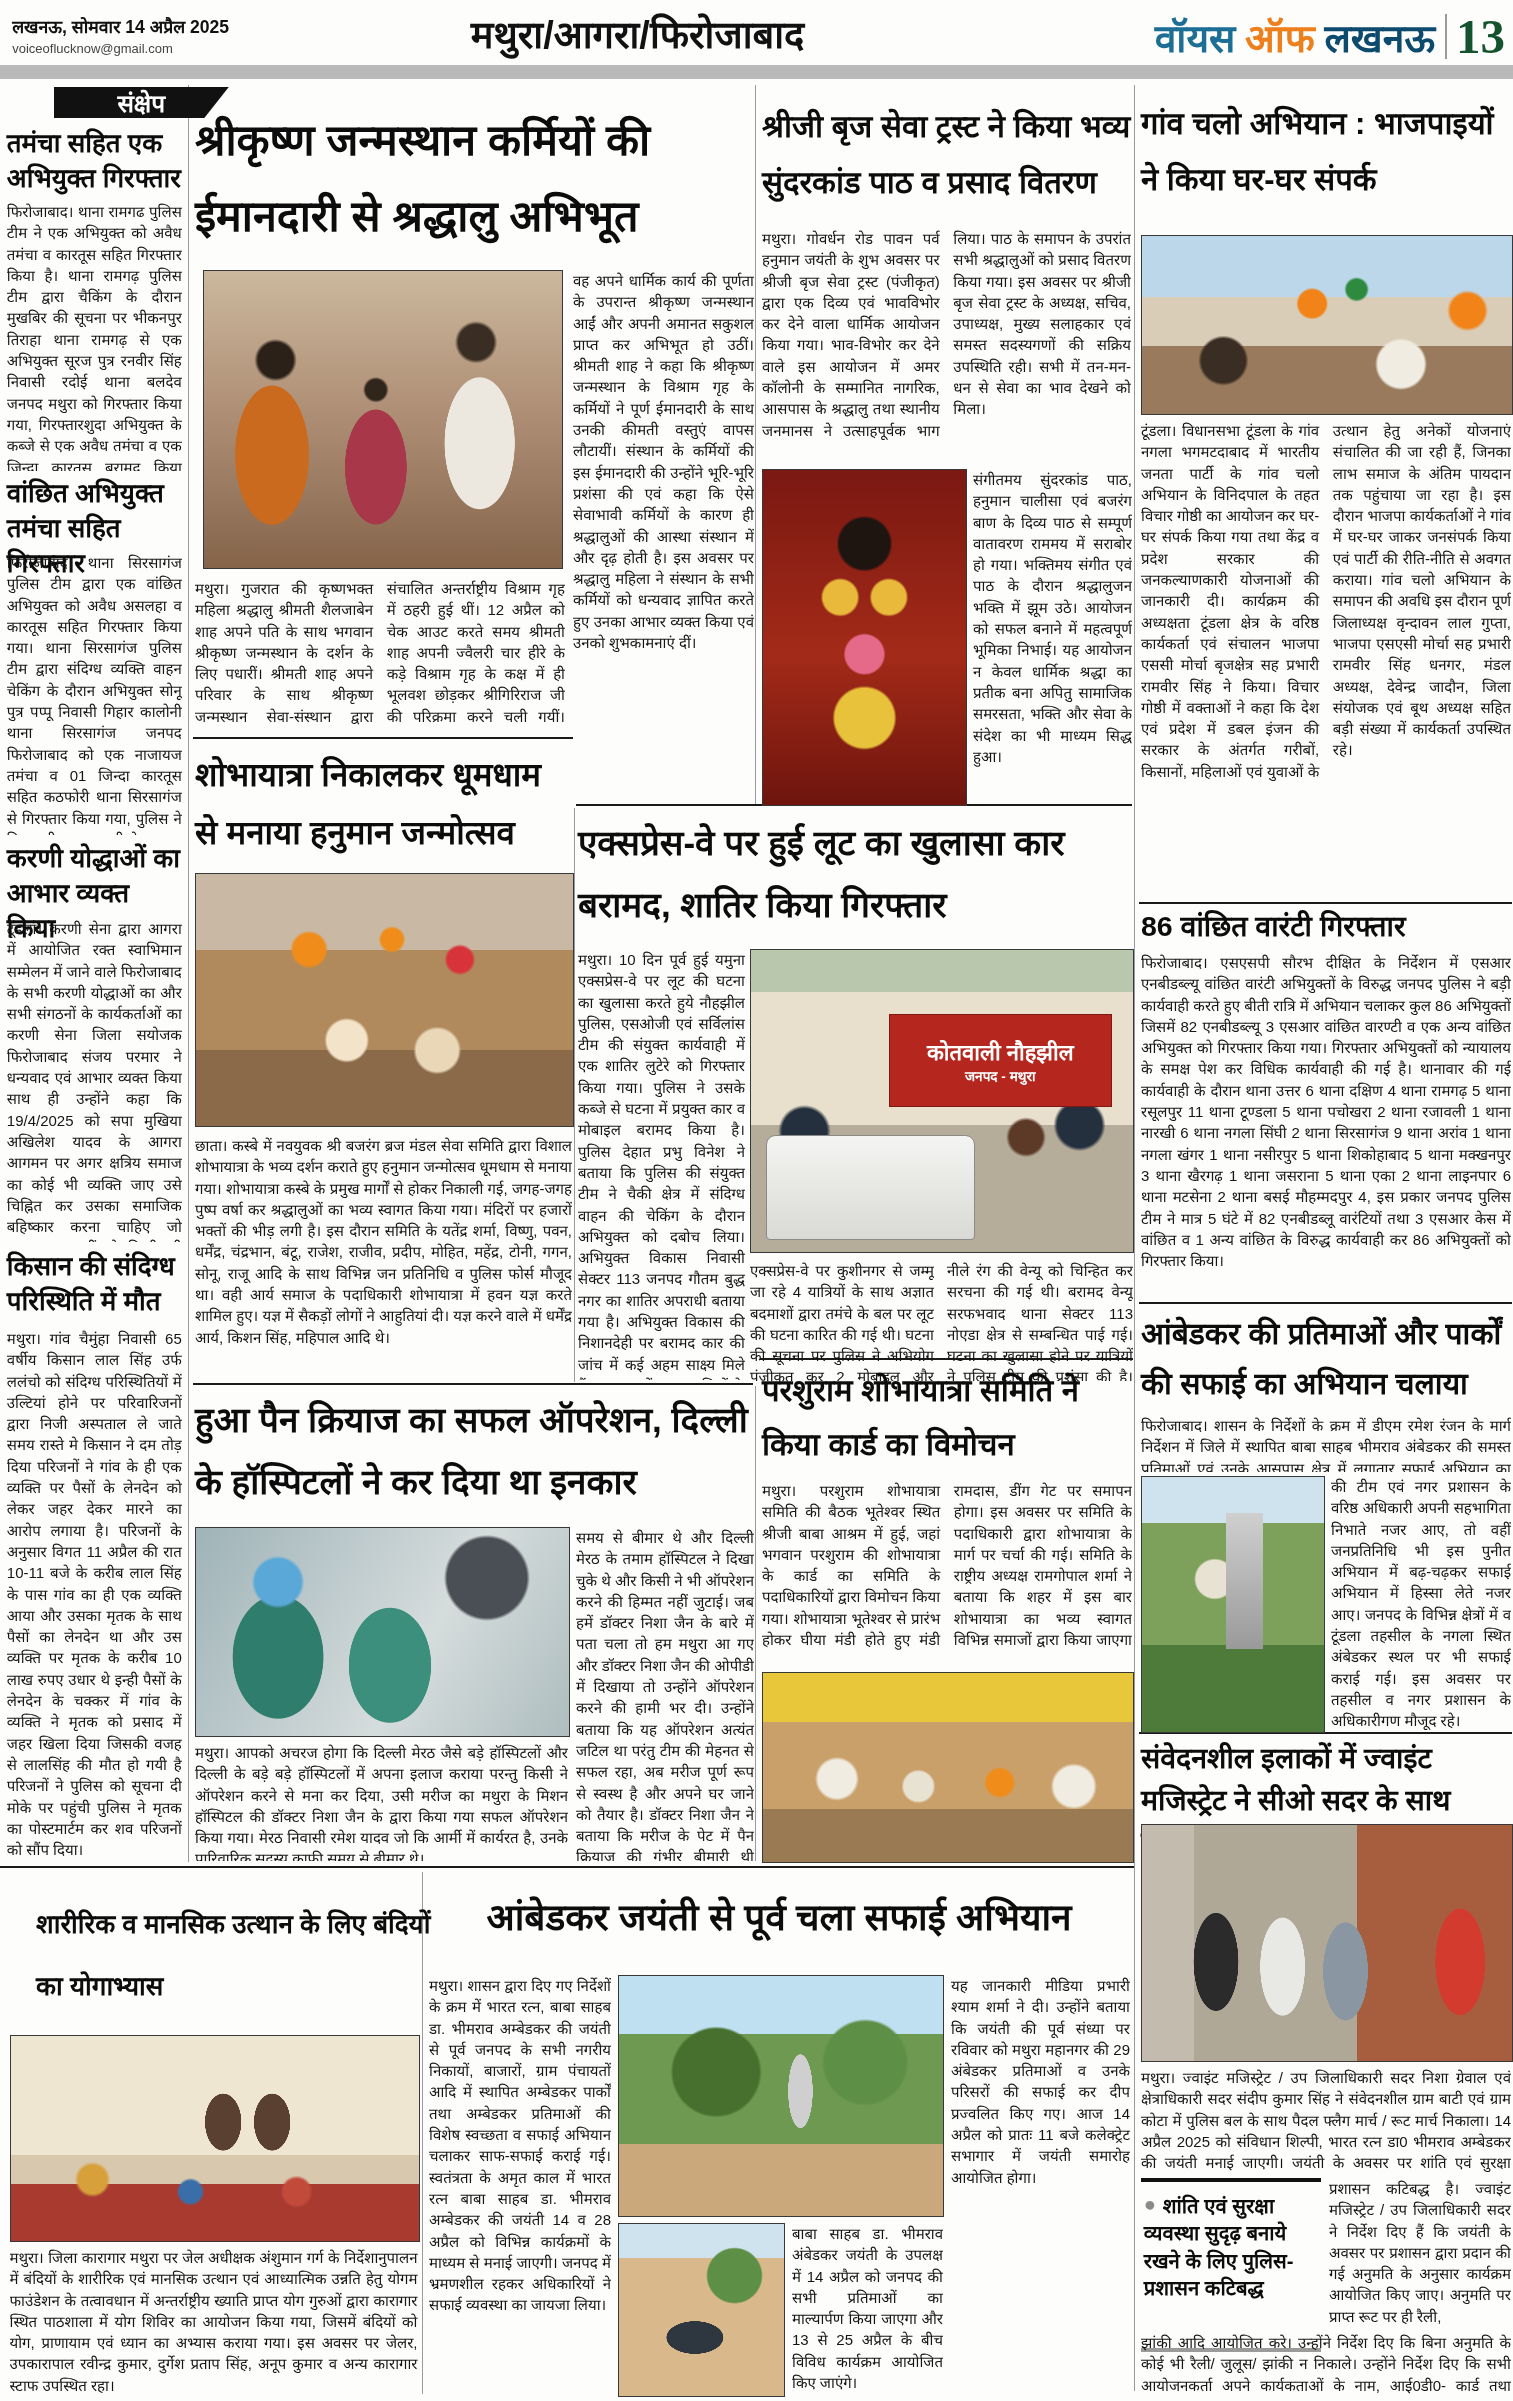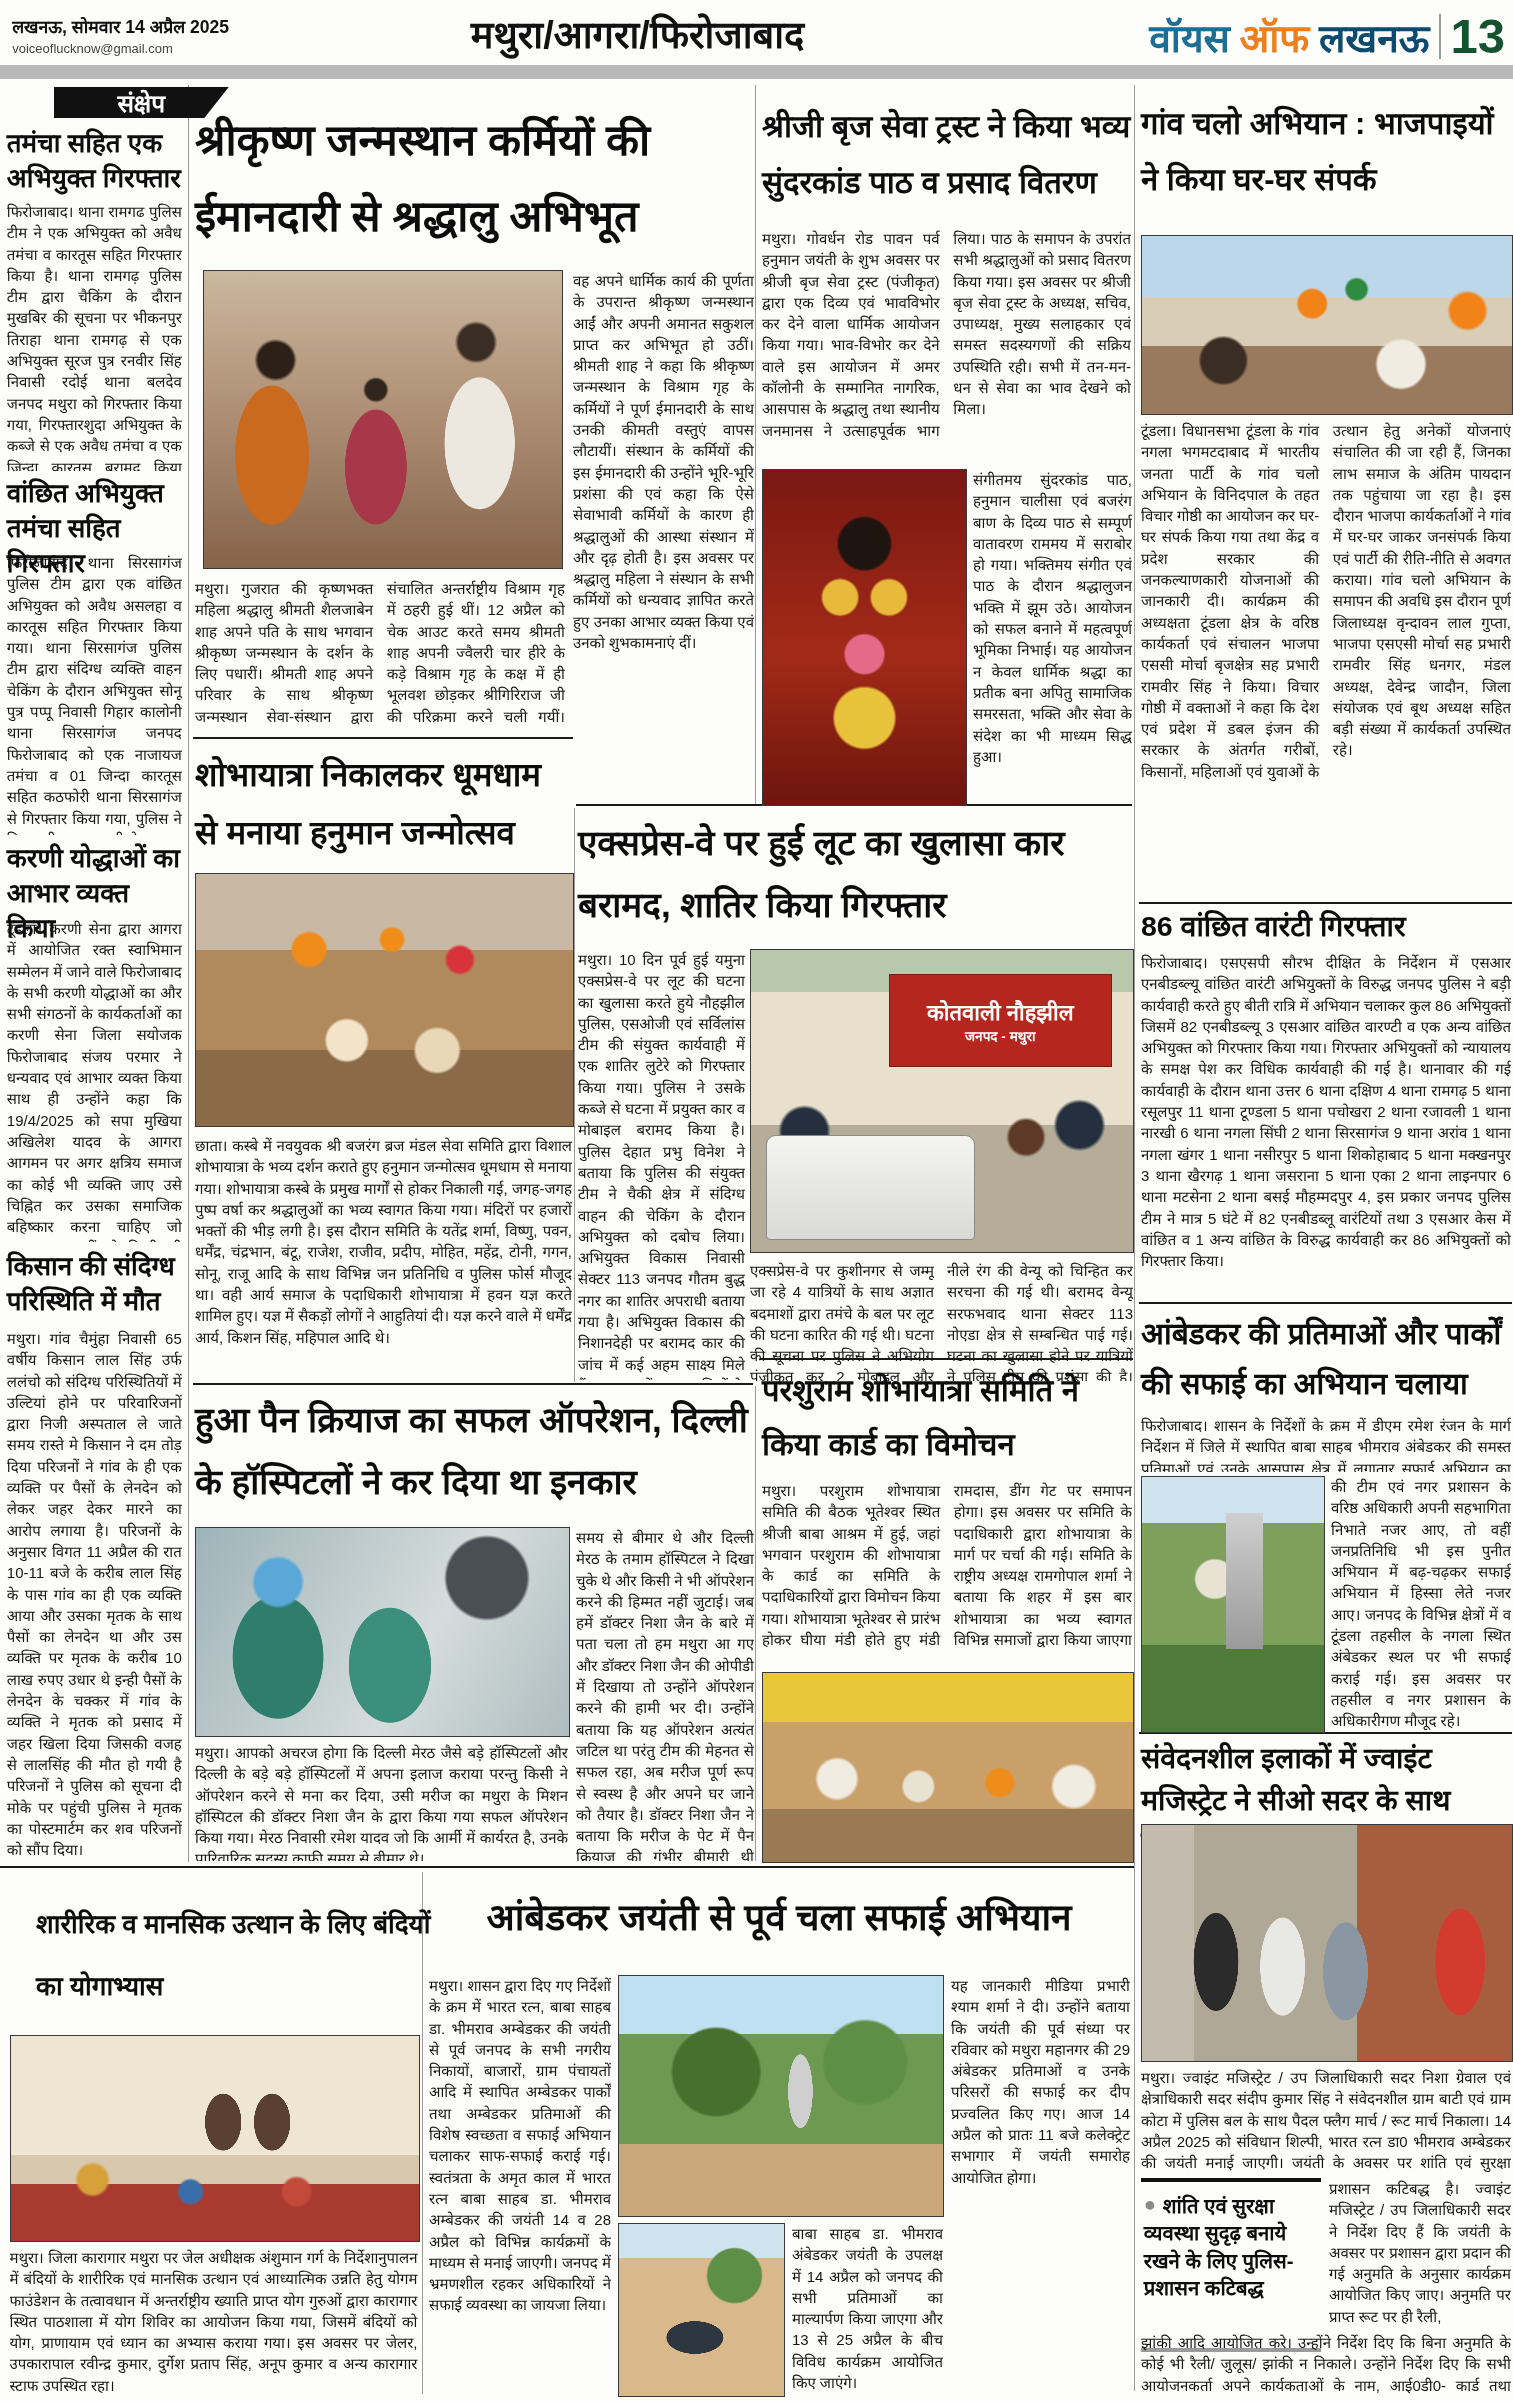--- a/index.html
+++ b/index.html
@@ -16,32 +16,32 @@
           clip-path:polygon(0 0,100% 0,86% 100%,0 100%);}
   .quote-box{border-top:4.1px solid #111;border-bottom:4.1px solid #9a9a9a;padding:11px 2.7px 6.8px 2.7px;}
   .quote-txt{font-weight:800;font-size:20.3px;line-height:1.35;color:#0c0c0c;}
   .bullet{color:#8a8a8a;font-size:20.3px;vertical-align:top;margin-right:6.8px;}
   .mh-date{font-size:17.6px;font-weight:700;}
   .mh-email{font-size:13px;color:#444;}
   .mh-section{font-size:38px;font-weight:800;text-align:center;}
   .brand{font-size:39px;font-weight:800;}
   .pgnum{font-size:49px;font-weight:800;}
   .board{position:absolute;background:#b5271e;border:1.4px solid #7d1812;display:flex;flex-direction:column;
-         align-items:center;justify-content:center;color:#fff;font-weight:800;}
+         align-items:center;justify-content:center;color:#fff;font-weight:800;margin-top:40px;}
   .car{position:absolute;background:linear-gradient(180deg,#f4f4f2,#d9d9d6);border:1.4px solid #8a8a88;border-radius:9.5px 9.5px 4.1px 4.1px;}
 </style>
 </head>
 <body>
 
 <div class="page">
 
   <div class="abs mh-date" style="left:12.2px;top:13.6px;">लखनऊ, सोमवार 14 अप्रैल 2025</div>
   <div class="abs mh-email" style="left:12.2px;top:41px;">voiceoflucknow@gmail.com</div>
   <div class="abs mh-section" style="left:380px;top:6.8px;width:515px;">मथुरा/आगरा/फिरोजाबाद</div>
-  <div class="abs" style="left:1085px;top:8.1px;width:420px;display:flex;align-items:center;justify-content:flex-end;gap:9.5px;">
+  <div class="abs" style="left:1085px;top:8.1px;width:420px;display:flex;align-items:center;justify-content:flex-end;gap:9.5px;font-family:Liberation Serif, serif;">
     <span class="brand" style="color:#1d6e95;">वॉयस</span>
     <span class="brand" style="color:#ee7f1d;">ऑफ</span>
     <span class="brand" style="color:#0c4a6e;">लखनऊ</span>
     <span style="width:2px;height:45px;background:#9a9a9a;display:inline-block;"></span>
     <span class="pgnum" style="color:#14532d;">13</span>
   </div>
   <div class="abs" style="left:0;top:65px;width:1514px;height:13.6px;background:#b9b9b9;"></div>
 
   <div class="vrule" style="left:188px;top:85px;height:1777px;"></div>
   <div class="vrule" style="left:755px;top:85px;height:719px;"></div>

